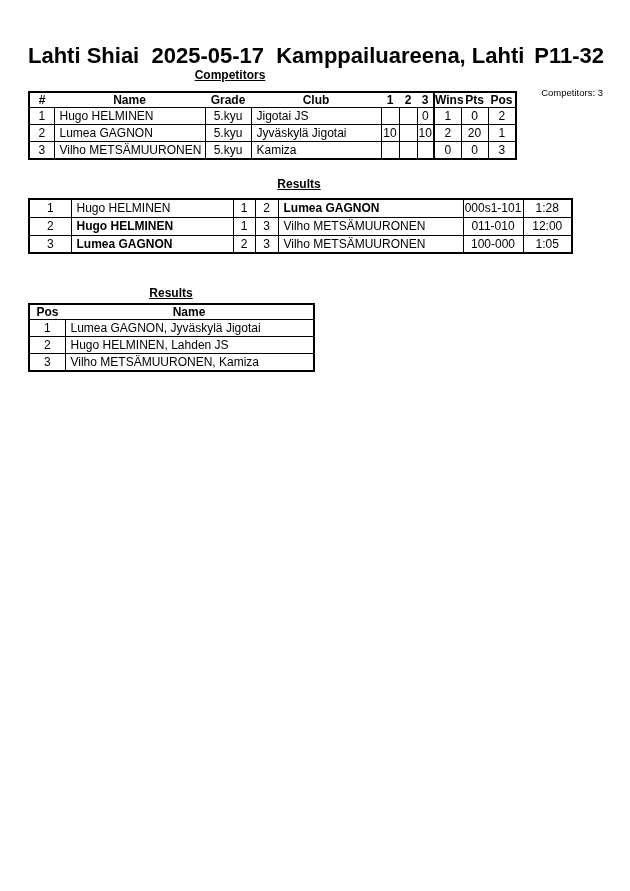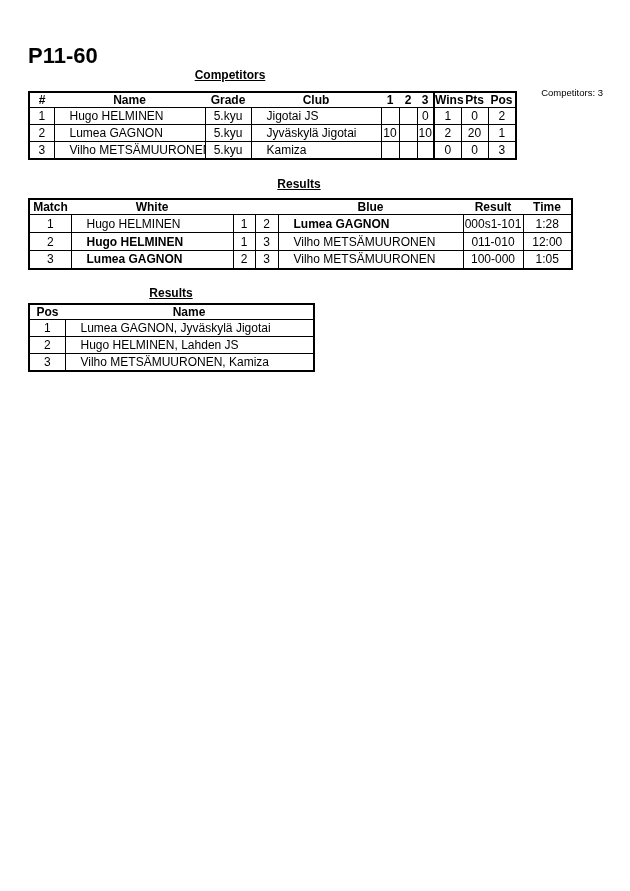--- a/index.html
+++ b/index.html
@@ -39,34 +39,35 @@
   th {
     font-weight:bold; text-align:center; vertical-align:middle;
     border:none; border-bottom:1px solid #000;
     height:15px; white-space:nowrap; overflow:visible;
   }
   td {
     border:1px solid #000;
     vertical-align:middle; text-align:center;
     height:17px; white-space:nowrap; overflow:hidden;
   }
-  td.left { text-align:left; padding-left:15px; }
+  td.left { text-align:left; padding-left:5px; }
   .tl { border-left:2px solid #000 !important;border-radius:7px; }
   .winner { font-weight:bold; }
 
   .competitors-table { left:28px; top:91px;  width:487px; }
   .matches-table     { left:28px; top:198px; width:543px; }
   .matches-table td  { height:18px; }
   .results-table     { left:28px; top:303px; width:285px; }
 </style>
 </head>
 <body>
 
 <div class="page-title">
-  <span>P11-60</span>
+  <span>Lahti Shiai  2025-05-17  Kamppailuareena, Lahti</span>
+  <span>P11-32</span>
 </div>
 
 <div class="count-label">Competitors: 3</div>
 
 <div class="section-title st-competitors">Competitors</div>
 
 <table class="competitors-table">
   <colgroup>
     <col style="width:25px">
       <col style="width:151px">
@@ -137,29 +138,20 @@
   <colgroup>
     <col style="width:42px">
       <col style="width:162px">
       <col style="width:22px">
       <col style="width:23px">
     <col style="width:185px">
       <col style="width:60px">
       <col style="width:49px">
   </colgroup>
   <tbody>
-      <tr>
-    <th>Match</th>
-    <th>White</th>
-    <th></th>
-    <th></th>
-    <th>Blue</th>
-    <th>Result</th>
-    <th>Time</th>
-  </tr>
   <tr>
     <td>1</td>
     <td class="left">Hugo HELMINEN</td>
     <td>1</td>
     <td>2</td>
     <td class="left winner">Lumea GAGNON</td>
     <td>000s1-101</td>
     <td>1:28</td>
   </tr>
   <tr>

